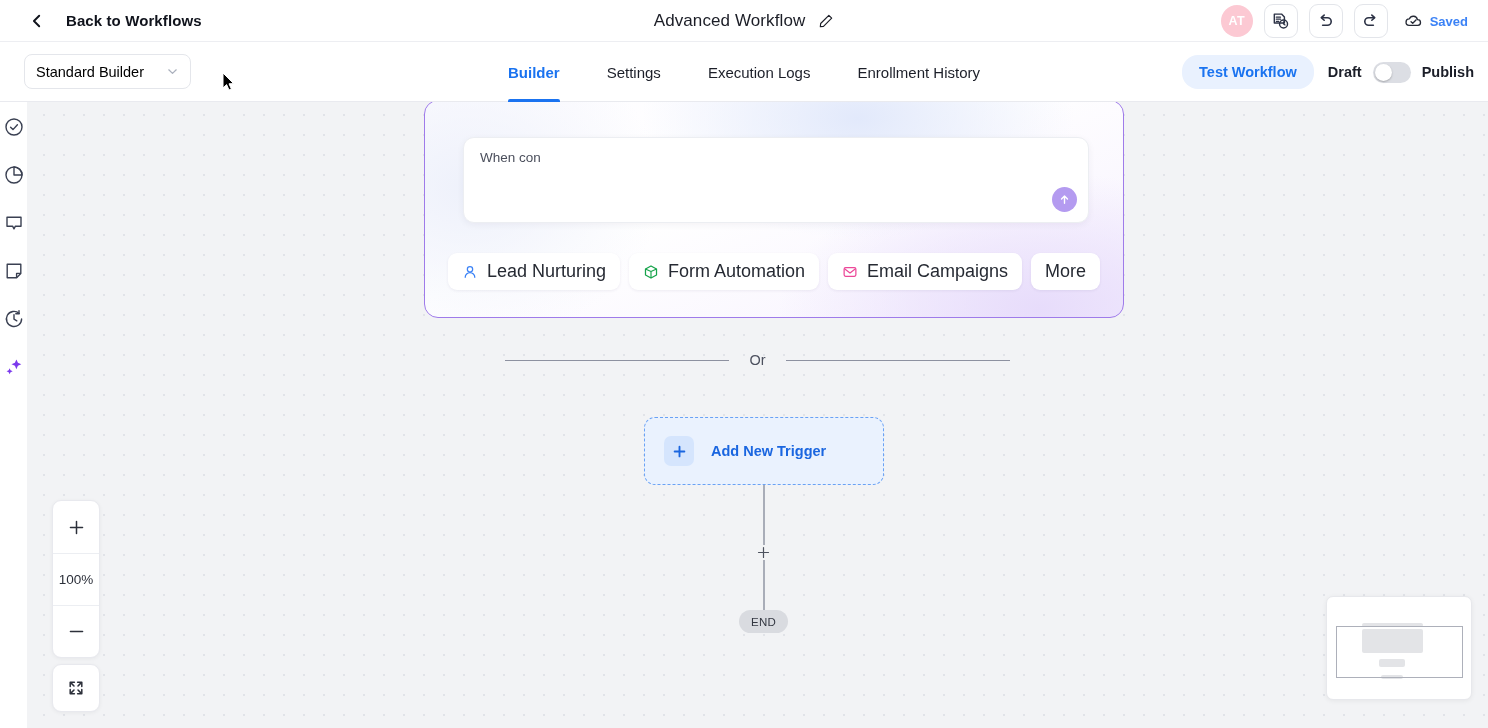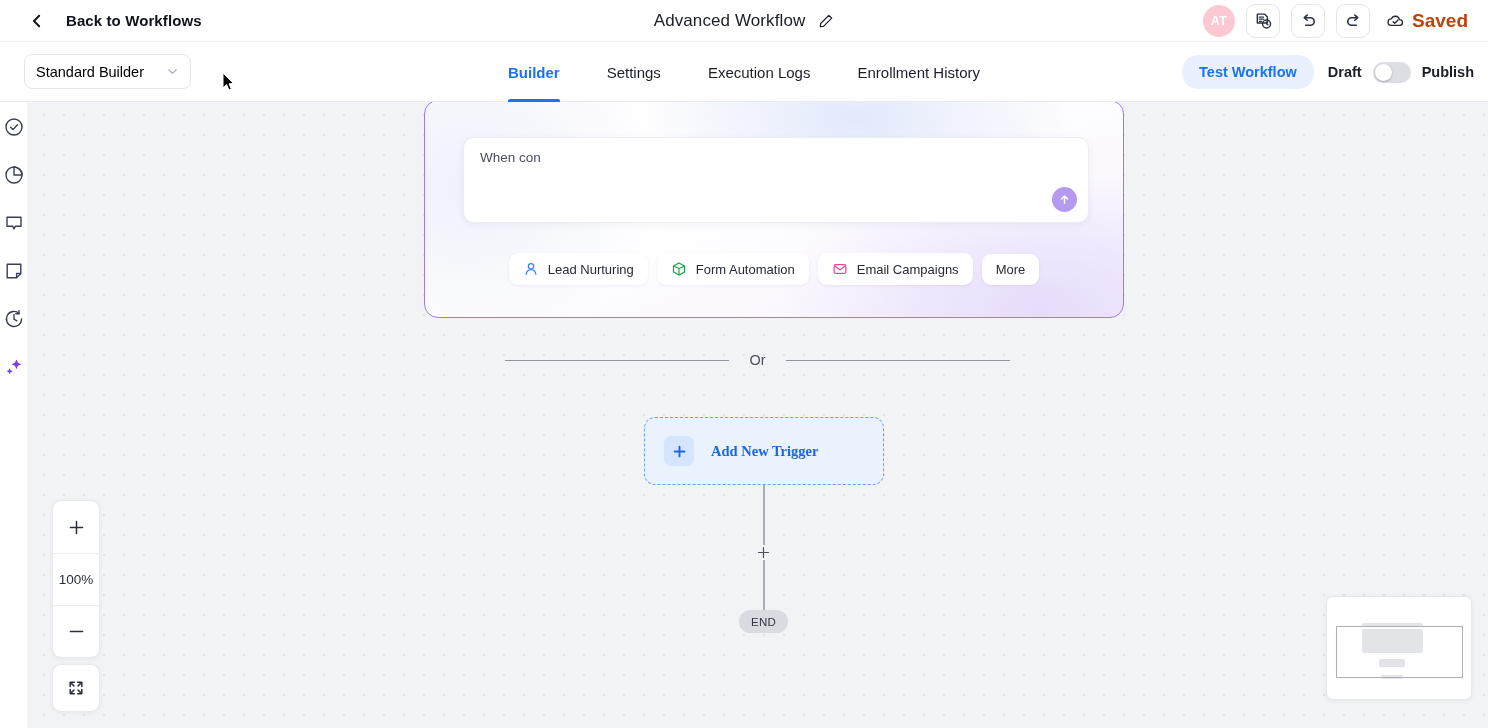--- a/index.html
+++ b/index.html
@@ -45,21 +45,21 @@
   .icon-btn {
     width: 34px; height: 34px; border-radius: 9px;
     border: 1px solid #e3e5ea; background: #fff;
     display: flex; align-items: center; justify-content: center;
     cursor: pointer;
   }
   .saved {
     display: flex; align-items: center; gap: 7px;
     margin-left: 5px; margin-right: 6px;
   }
-  .saved-label { font-size: 19px; font-weight: bold; color: #c2410c; text-align: center; }
+  .saved-label { font-size: 13px; font-weight: bold; color: #3b82f6; text-align: center; }
 
   
   .subbar {
     position: absolute; left: 0; top: 42px; width: 1488px; height: 60px;
     background: #fff; border-bottom: 1px solid #e9eaef;
   }
   .builder-select {
     position: absolute; left: 24px; top: 12px;
     width: 167px; height: 35px; border: 1px solid #e4e6eb; border-radius: 8px;
     background: #fff; display: flex; align-items: center;
@@ -150,21 +150,21 @@
     background: #b49bf0; display: flex; align-items: center; justify-content: center;
     cursor: pointer;
   }
   .chips {
     position: absolute; left: 0; right: 0; top: 152px;
     display: flex; justify-content: center; align-items: center; gap: 9px;
   }
   .chip {
     display: flex; align-items: center; gap: 9px;
     background: #fff; border-radius: 9px; padding: 8px 14px;
-    font-size: 13px; color: #262a33; cursor: pointer;
+    font-size: 18px; color: #262a33; cursor: pointer;
     box-shadow: 0 1px 3px rgba(40,30,80,.07);
   }
   .chip svg { display: block; }
 
   
   .or-row {
     position: absolute; left: 0; top: 250px; width: 1461px;
     display: flex; align-items: center; justify-content: center; gap: 20px;
   }
   .or-line { width: 224px; height: 1px; background: #8d91a0; }
@@ -175,21 +175,21 @@
     position: absolute; left: 617px; top: 315px;
     width: 240px; height: 68px;
     background: #eaf2fe; border: 1.6px dashed #6aa2f5; border-radius: 11px;
     display: flex; align-items: center; padding-left: 19px; gap: 17px;
     cursor: pointer;
   }
   .plus-sq {
     width: 30px; height: 30px; border-radius: 7px; background: #d5e5fd;
     display: flex; align-items: center; justify-content: center;
   }
-  .trigger-label { font-size: 14.5px; font-weight: bold; color: #1a66e0; font-family: Liberation Serif, serif; }
+  .trigger-label { font-size: 14.5px; font-weight: bold; color: #1a66e0; }
 
   .connector {
     position: absolute; left: 736px; top: 383px;
     width: 1.5px; height: 136px; background: #a9adb8;
   }
   .conn-plus {
     position: absolute; left: 729px; top: 443px;
     width: 15px; height: 15px;
     background: #f2f3f5;
     display: flex; align-items: center; justify-content: center;

